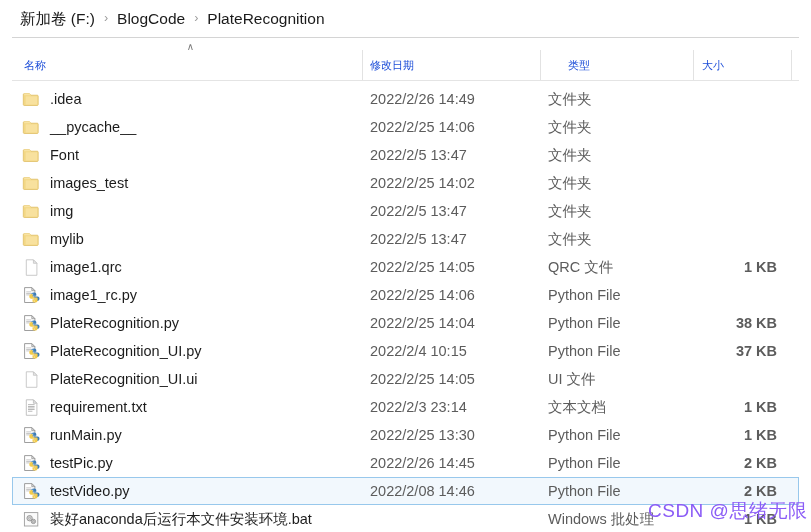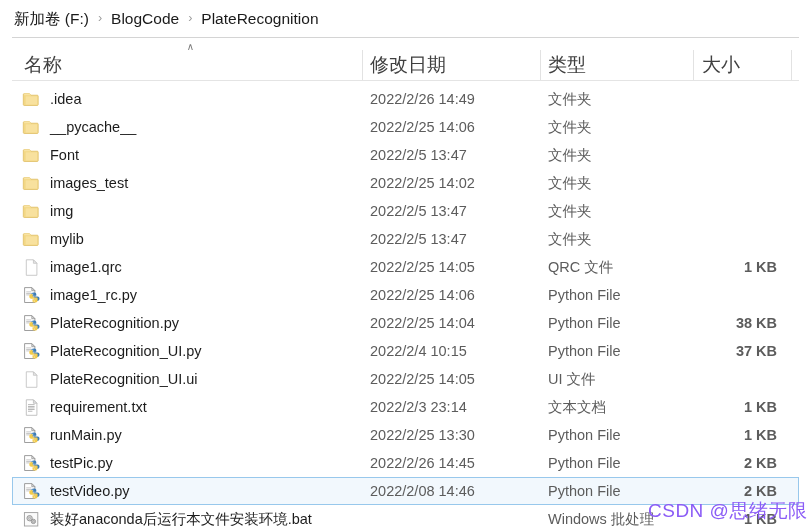--- a/index.html
+++ b/index.html
@@ -21,21 +21,21 @@
   }
 
   
   .addressbar {
     position: absolute;
     left: 0; top: 0;
     width: 667px;
     height: 37px;
     display: flex;
     align-items: center;
-    padding-left: 14px;
+    padding-left: 20px;
     background: #ffffff;
   }
   .crumb {
     font-size: 15.5px;
     color: #1a1a1a;
     white-space: nowrap;
     line-height: 20px;
   }
   .crumb-sep {
     font-size: 12.5px;
@@ -72,27 +72,27 @@
     left: 0; top: 50px;
     width: 811px;
     height: 30px;
   }
   .colhead {
     position: absolute;
     top: 0;
     height: 30px;
     display: flex;
     align-items: center;
-    font-size: 19px;
-    color: #404040;
+    font-size: 11px;
+    color: #1d4ed8;
     white-space: nowrap;
   }
   .colhead-name { left: 24px; }
   .colhead-date { left: 370px; }
-  .colhead-type { left: 548px; }
+  .colhead-type { left: 568px; }
   .colhead-size { left: 702px; }
 
   .col-divider {
     position: absolute;
     top: 50px;
     width: 1px;
     height: 30px;
     background: #e2e2e2;
   }
   .div-date { left: 362px; }

